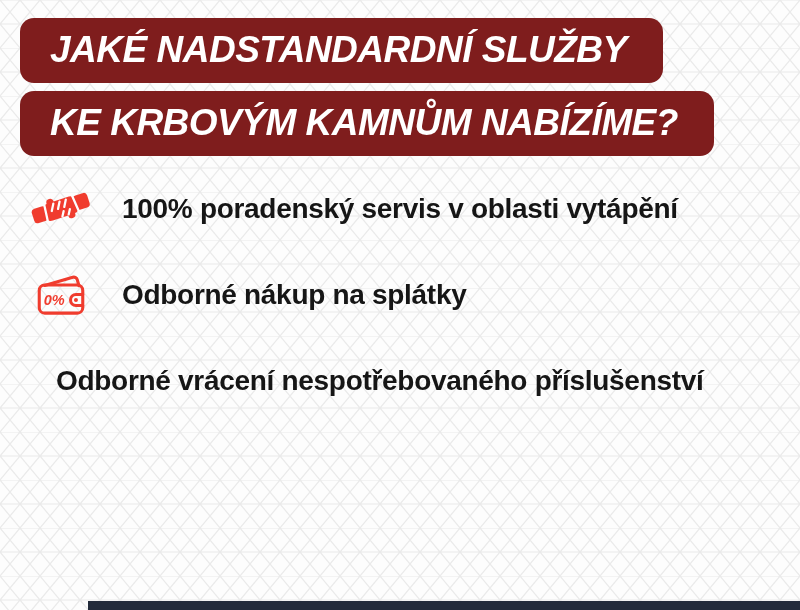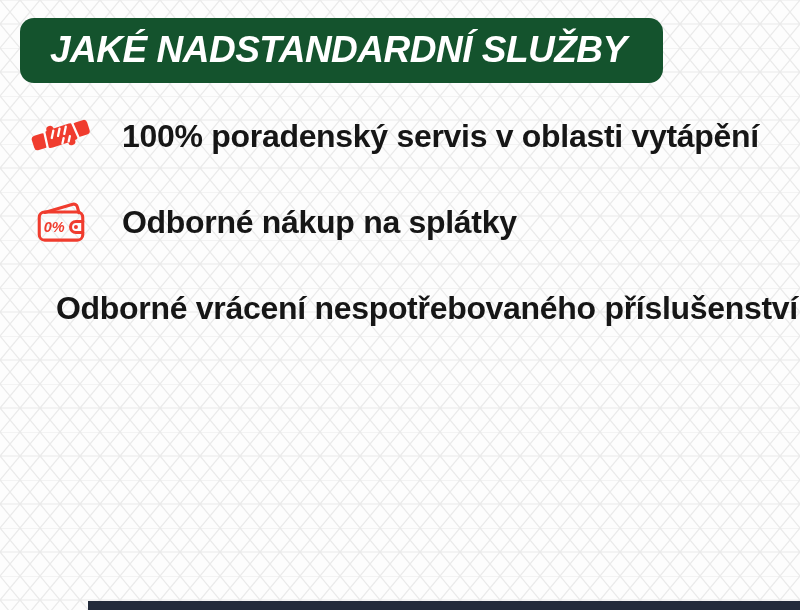--- a/index.html
+++ b/index.html
@@ -4,31 +4,31 @@
 <style>
   html,body{margin:0;padding:0;background:#ffffff;}
   .stage{
     position:relative;width:800px;height:610px;overflow:hidden;
     background:#fdfdfd;font-family:"Liberation Sans",sans-serif;
   }
   .bg{position:absolute;left:0;top:0;}
   .content{position:absolute;left:0;top:0;width:100%;height:100%;}
   .banners{padding:18px 0 0 20px;}
   .banner{
-    display:table;background:#14532d;color:#ffffff;
+    display:table;background:#7f1d1d;color:#ffffff;
     font-weight:700;font-style:italic;font-size:37px;line-height:1;
     letter-spacing:-0.5px;white-space:nowrap;
     padding:13px 36px 15px 30px;border-radius:14px;
   }
   .banner + .banner{margin-top:8px;}
   .items{margin-top:10px;}
   .item{display:flex;align-items:center;height:86px;padding-left:28px;}
   .icon-box{flex:0 0 66px;width:66px;display:flex;justify-content:center;align-items:center;}
   .label{
-    margin-left:28px;font-size:32px;font-weight:700;color:#161616;
+    margin-left:28px;font-size:28px;font-weight:700;color:#161616;
     letter-spacing:-0.3px;white-space:nowrap;
   }
   .footer-bar{position:absolute;left:88px;right:0;bottom:0;height:9px;background:#232b3b;}
 </style>
 </head>
 <body>
 
 <div class="stage">
 
   <svg class="bg" width="800" height="610" aria-hidden="true">
@@ -39,20 +39,21 @@
                  M40 0 L0 48 M20 0 L0 24 M40 24 L20 48" stroke="#eaeaea" stroke-width="1.2" fill="none"></path>
       </pattern>
     </defs>
     <rect width="800" height="610" fill="#fdfdfd"></rect>
     <rect width="800" height="610" fill="url(#tri)"></rect>
   </svg>
 
   <div class="content">
     <div class="banners">
       <div class="banner">JAKÉ NADSTANDARDNÍ SLUŽBY</div>
+      <div class="banner">KE KRBOVÝM KAMNŮM NABÍZÍME?</div>
     </div>
 
     <div class="items">
 
       <div class="item">
         <div class="icon-box">
           <svg width="60" height="60" viewBox="0 0 64 64" aria-hidden="true">
             <g transform="rotate(-18 32 32)">
               <g fill="#f03c2e">
                 <rect x="1" y="23" width="16" height="16" rx="4"></rect>

